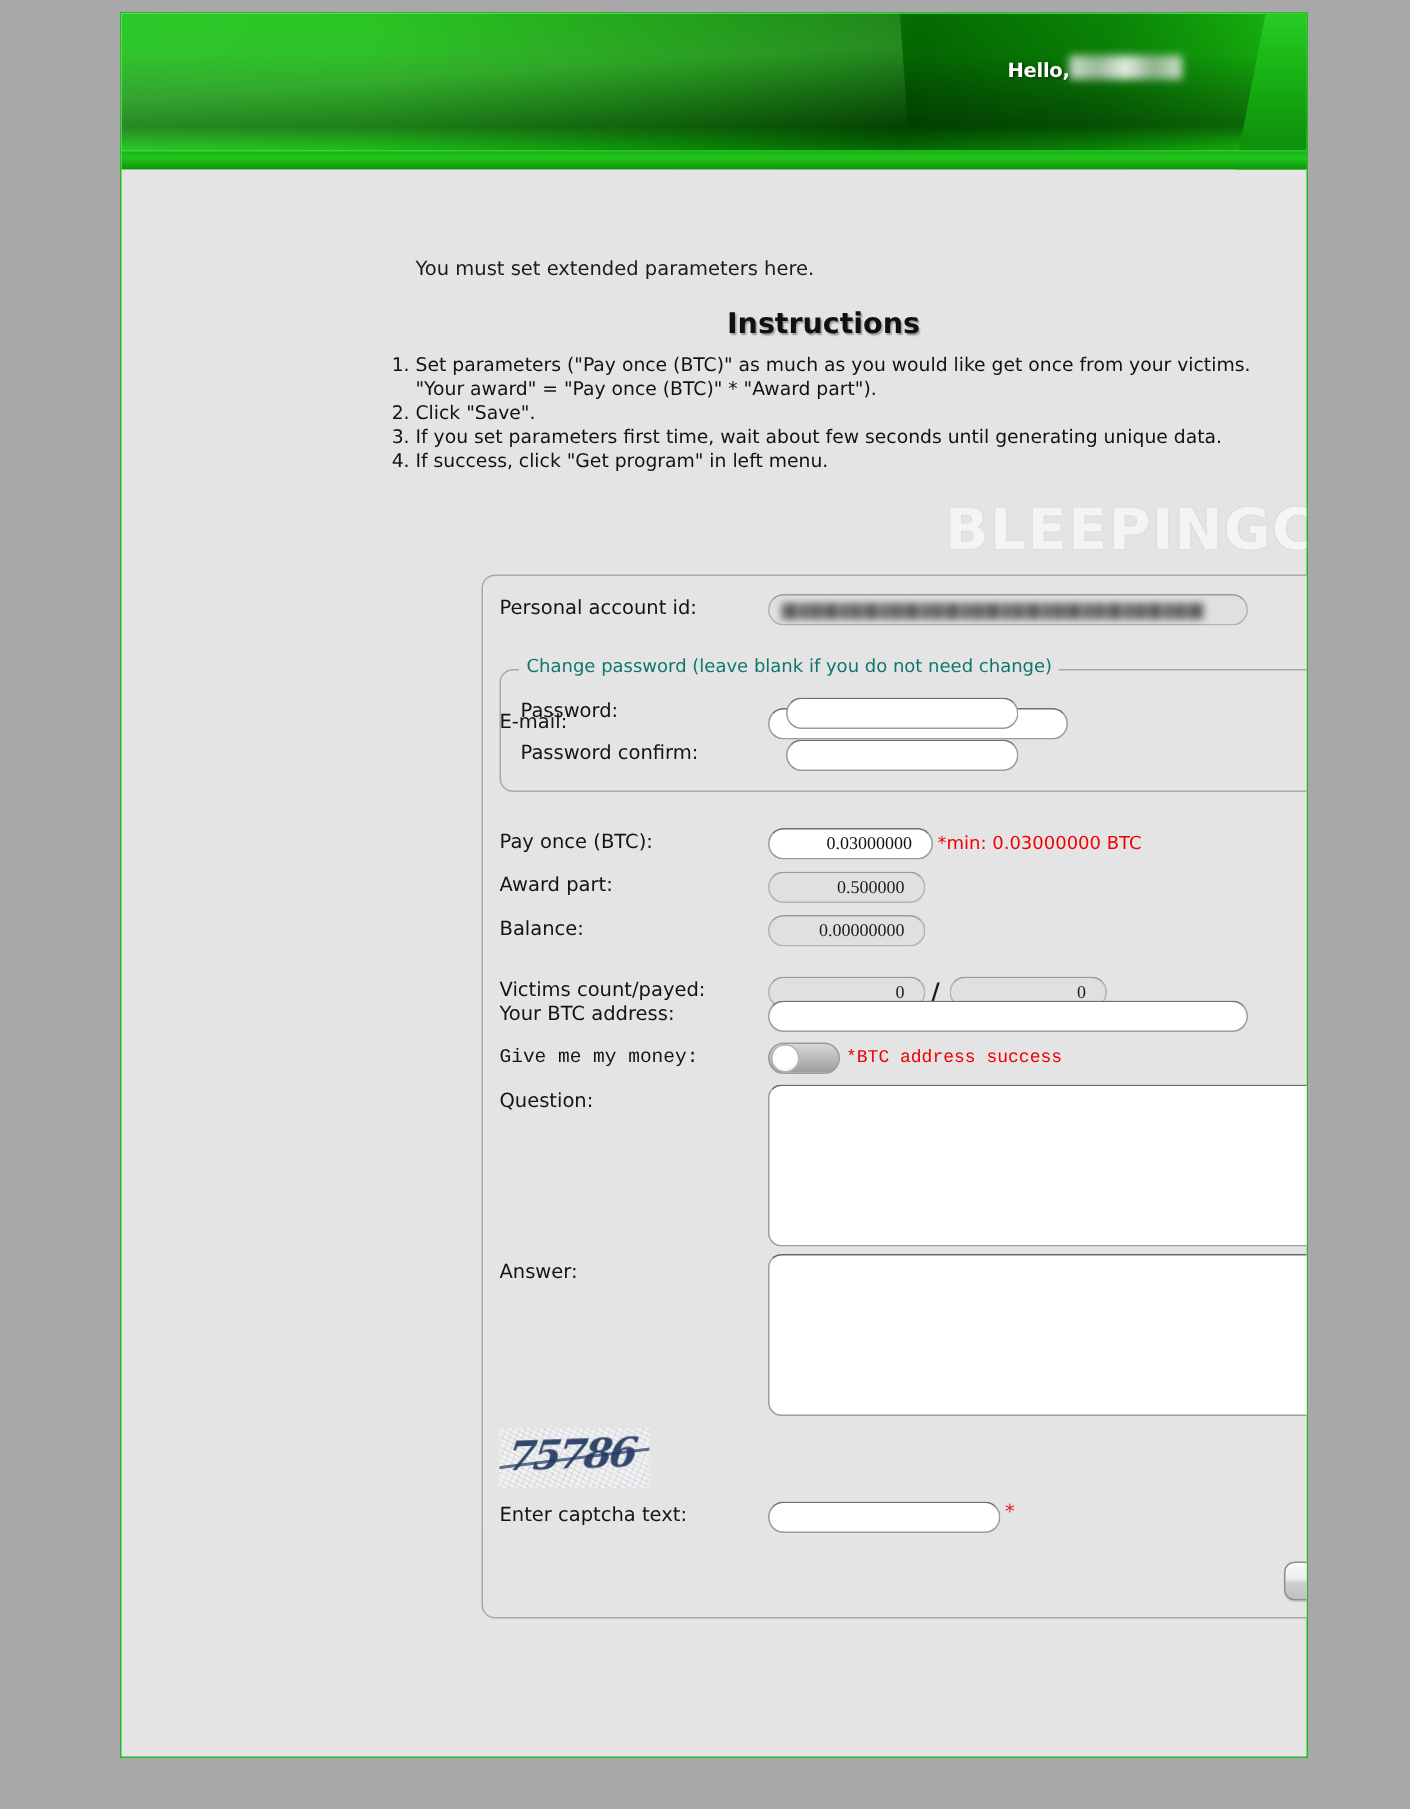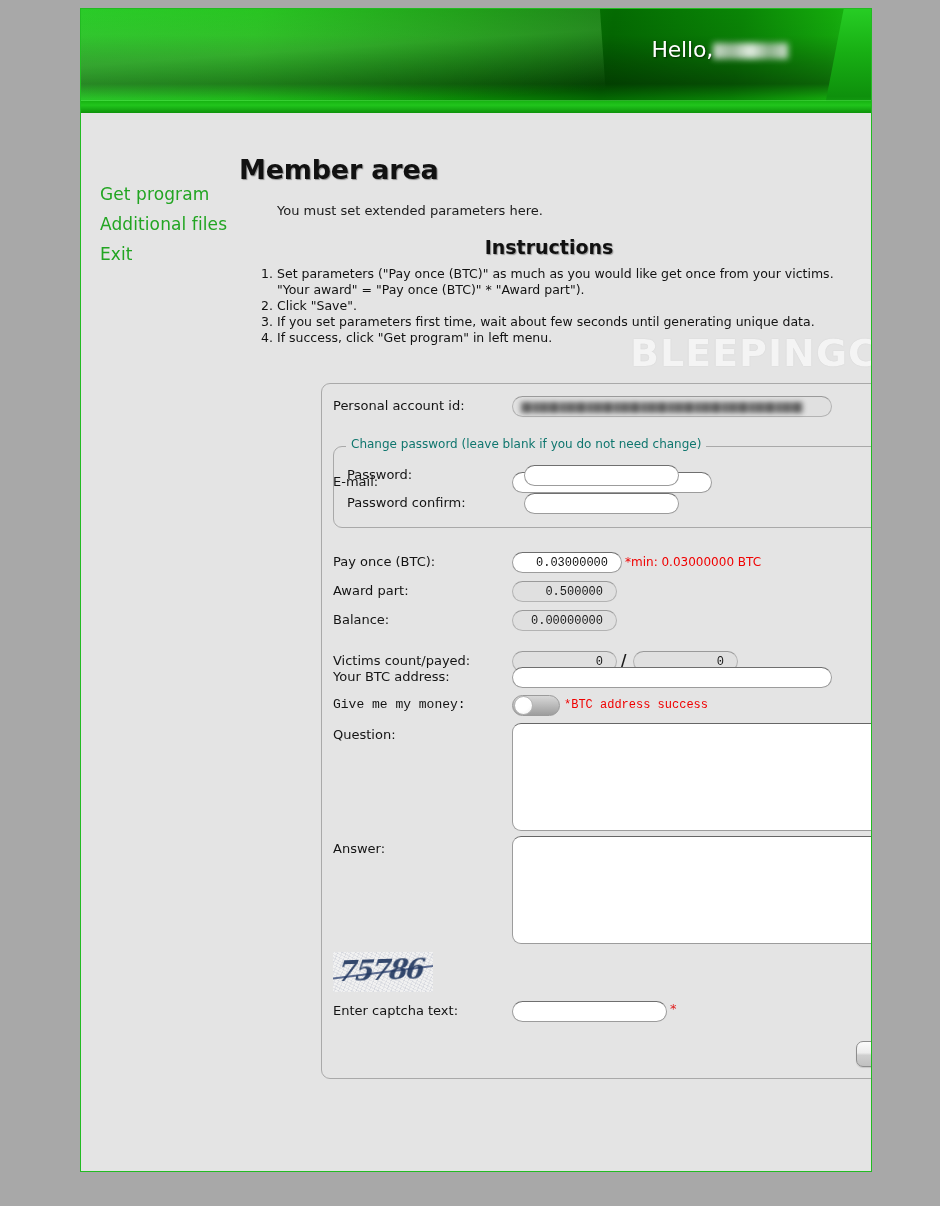--- a/index.html
+++ b/index.html
@@ -101,22 +101,22 @@
     bottom: 11px;
     width: 792px;
     height: 2px;
     background: #4de84a;
     opacity: .55;
   }
   .hello {
     position: absolute;
     right: 85px;
     top: 28px;
-    font-size: 22px;
-    font-weight: normal;
+    font-size: 13px;
+    font-weight: bold;
     color: #ffffff;
     text-shadow: 1px 1px 2px rgba(0,0,0,.55);
     letter-spacing: -.2px;
     text-align: right;
   }
   .hello-blur {
     display: inline-block;
     width: 75px;
     height: 16px;
     vertical-align: -2px;
@@ -231,21 +231,21 @@
   
   .inp {
     position: absolute;
     box-sizing: border-box;
     height: 21px;
     border: 1px solid #9c9c9c;
     border-top-color: #6f6f6f;
     border-radius: 11px;
     background: #ffffff;
     font-size: 12px;
-    font-family: Liberation Mono, monospace;
+    font-family: Liberation Serif, serif;
     color: #111;
     padding: 0 9px;
     outline: none;
   }
   .inp.ro {
     background: #e0e0e0;
     border-color: #b3b3b3;
     border-top-color: #9a9a9a;
     color: #1a1a1a;
   }
@@ -417,28 +417,22 @@
     <div class="hdr-dark"></div>
     <div class="hdr-gloss"></div>
     <div class="hdr-slash"></div>
     <div class="hdr-bottomline"></div>
     <div class="hdr-bottomband"></div>
     <div class="hello"><span>Hello,</span><span class="hello-blur"></span></div>
   </div>
 
   <div id="watermark">BLEEPINGCOMPUTER</div>
 
-  <div id="nav">
-    <a href="#" class="nav-link">Get program</a>
-    <a href="#" class="nav-link">Additional files</a>
-    <a href="#" class="nav-link">Exit</a>
-  </div>
 
   <div id="main">
-    <h1 class="page-title">Member area</h1>
     <div class="subtitle">You must set extended parameters here.</div>
     <h2 class="sec-title">Instructions</h2>
     <ol class="instructions">
       <li>Set parameters ("Pay once (BTC)" as much as you would like get once from your victims. "Your award" = "Pay once (BTC)" * "Award part").</li>
       <li>Click "Save".</li>
       <li>If you set parameters first time, wait about few seconds until generating unique data.</li>
       <li>If success, click "Get program" in left menu.</li>
     </ol>
   </div>
 

